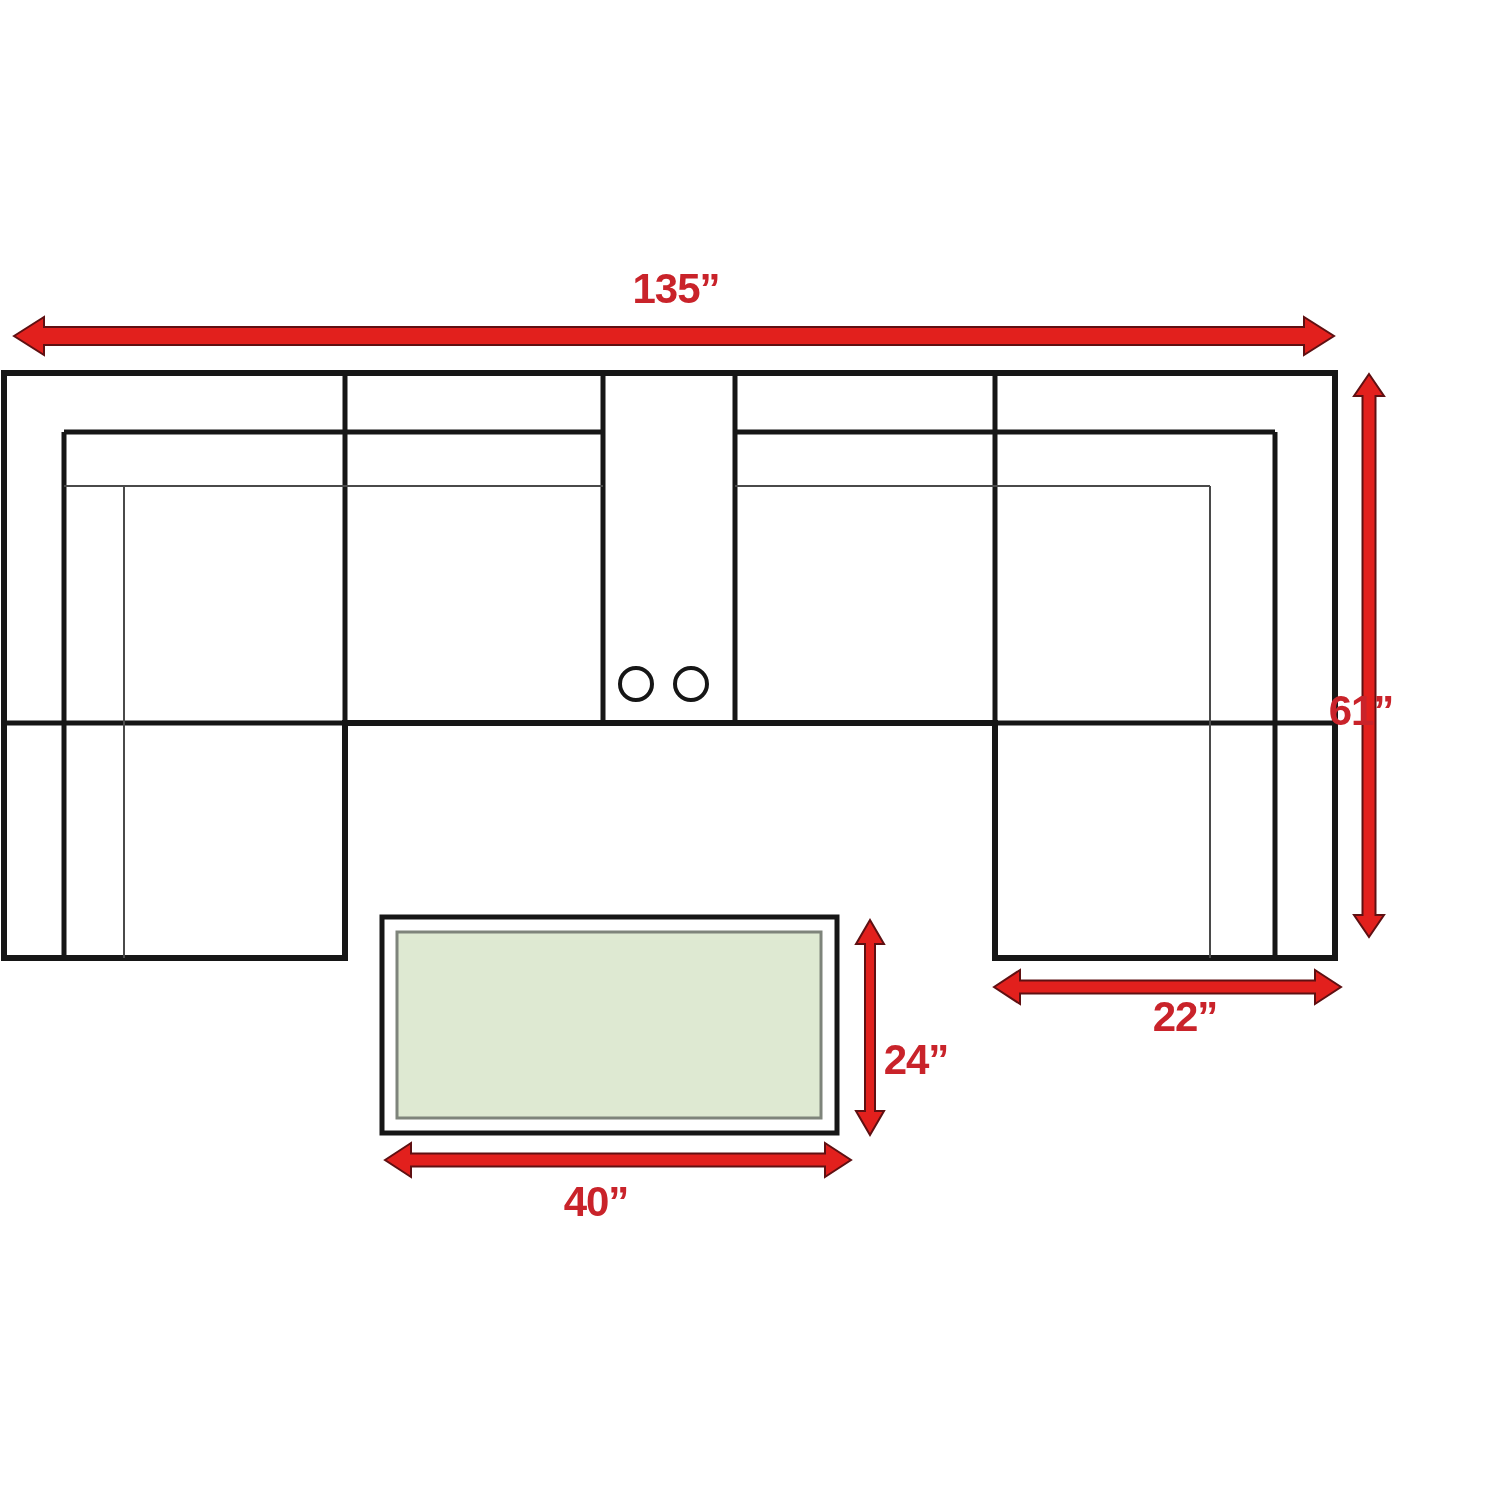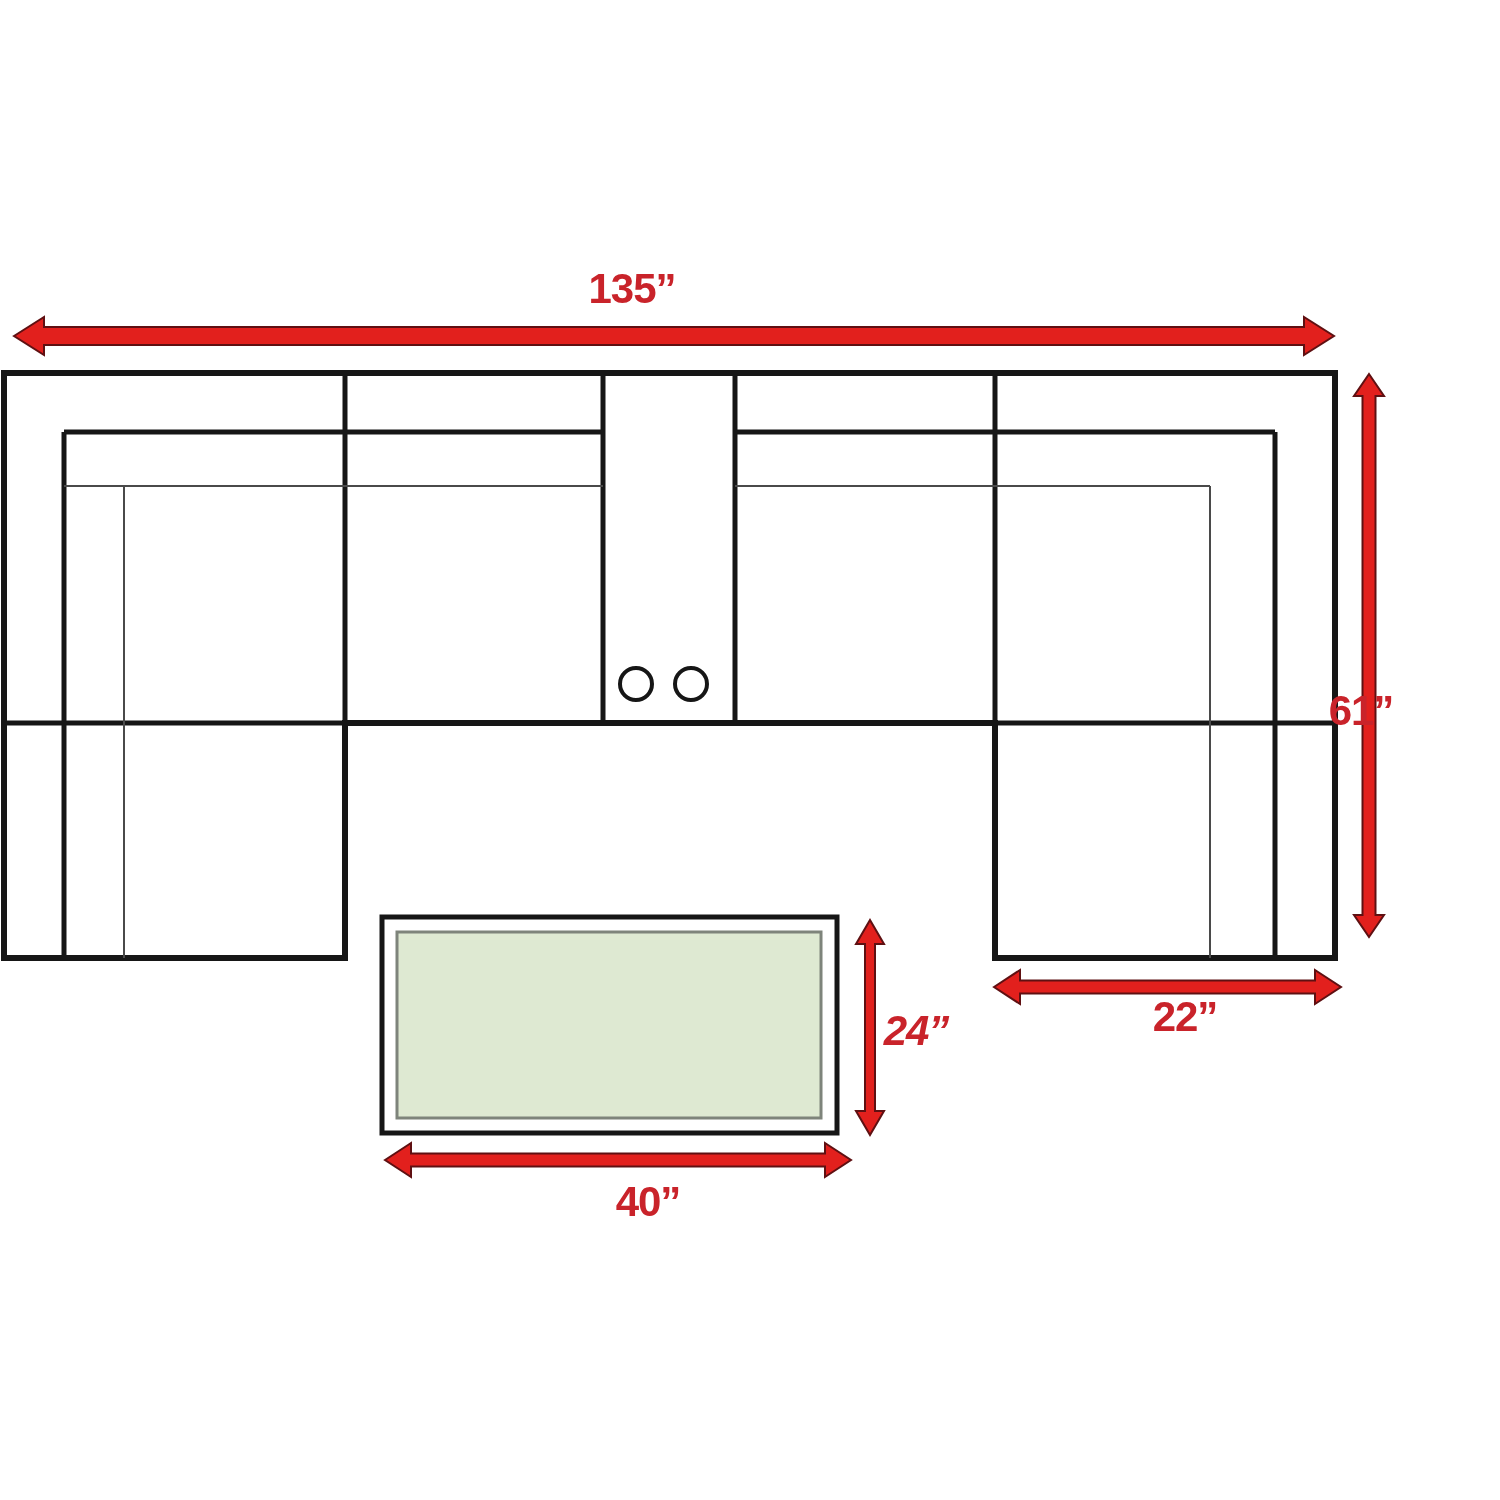--- a/index.html
+++ b/index.html
@@ -76,23 +76,23 @@
       <polygon class="arrow-shape" points="1369,374 1384,396 1375.5,396 1375.5,915 1384,915 1369,937 1354,915 1362.5,915 1362.5,396 1354,396"></polygon>
 
       <polygon class="arrow-shape" points="994,987 1020,970 1020,980.5 1315,980.5 1315,970 1341,987 1315,1004 1315,993.5 1020,993.5 1020,1004"></polygon>
 
       <polygon class="arrow-shape" points="870,920 884,944 875,944 875,1111 884,1111 870,1135 856,1111 865,1111 865,944 856,944"></polygon>
 
       <polygon class="arrow-shape" points="385,1160 411,1143 411,1153.5 825,1153.5 825,1143 851,1160 825,1177 825,1166.5 411,1166.5 411,1177"></polygon>
     </g>
   </svg>
 
-  <div class="dim-label" style="left:632px; top:289px;">135”</div>
+  <div class="dim-label" style="left:676px; top:289px;">135”</div>
 
   <div class="dim-label" style="left:1361px; top:690px;margin-top:21px;">61”</div>
 
   <div class="dim-label" style="left:1185px; top:1017px;">22”</div>
 
-  <div class="dim-label" style="left:916px; top:1031px;font-style:italic;">24”</div>
+  <div class="dim-label" style="left:916px; top:1060px;">24”</div>
 
-  <div class="dim-label" style="left:648px; top:1202px;">40”</div>
+  <div class="dim-label" style="left:596px; top:1202px;">40”</div>
 
 </div>
 
 </body></html>

